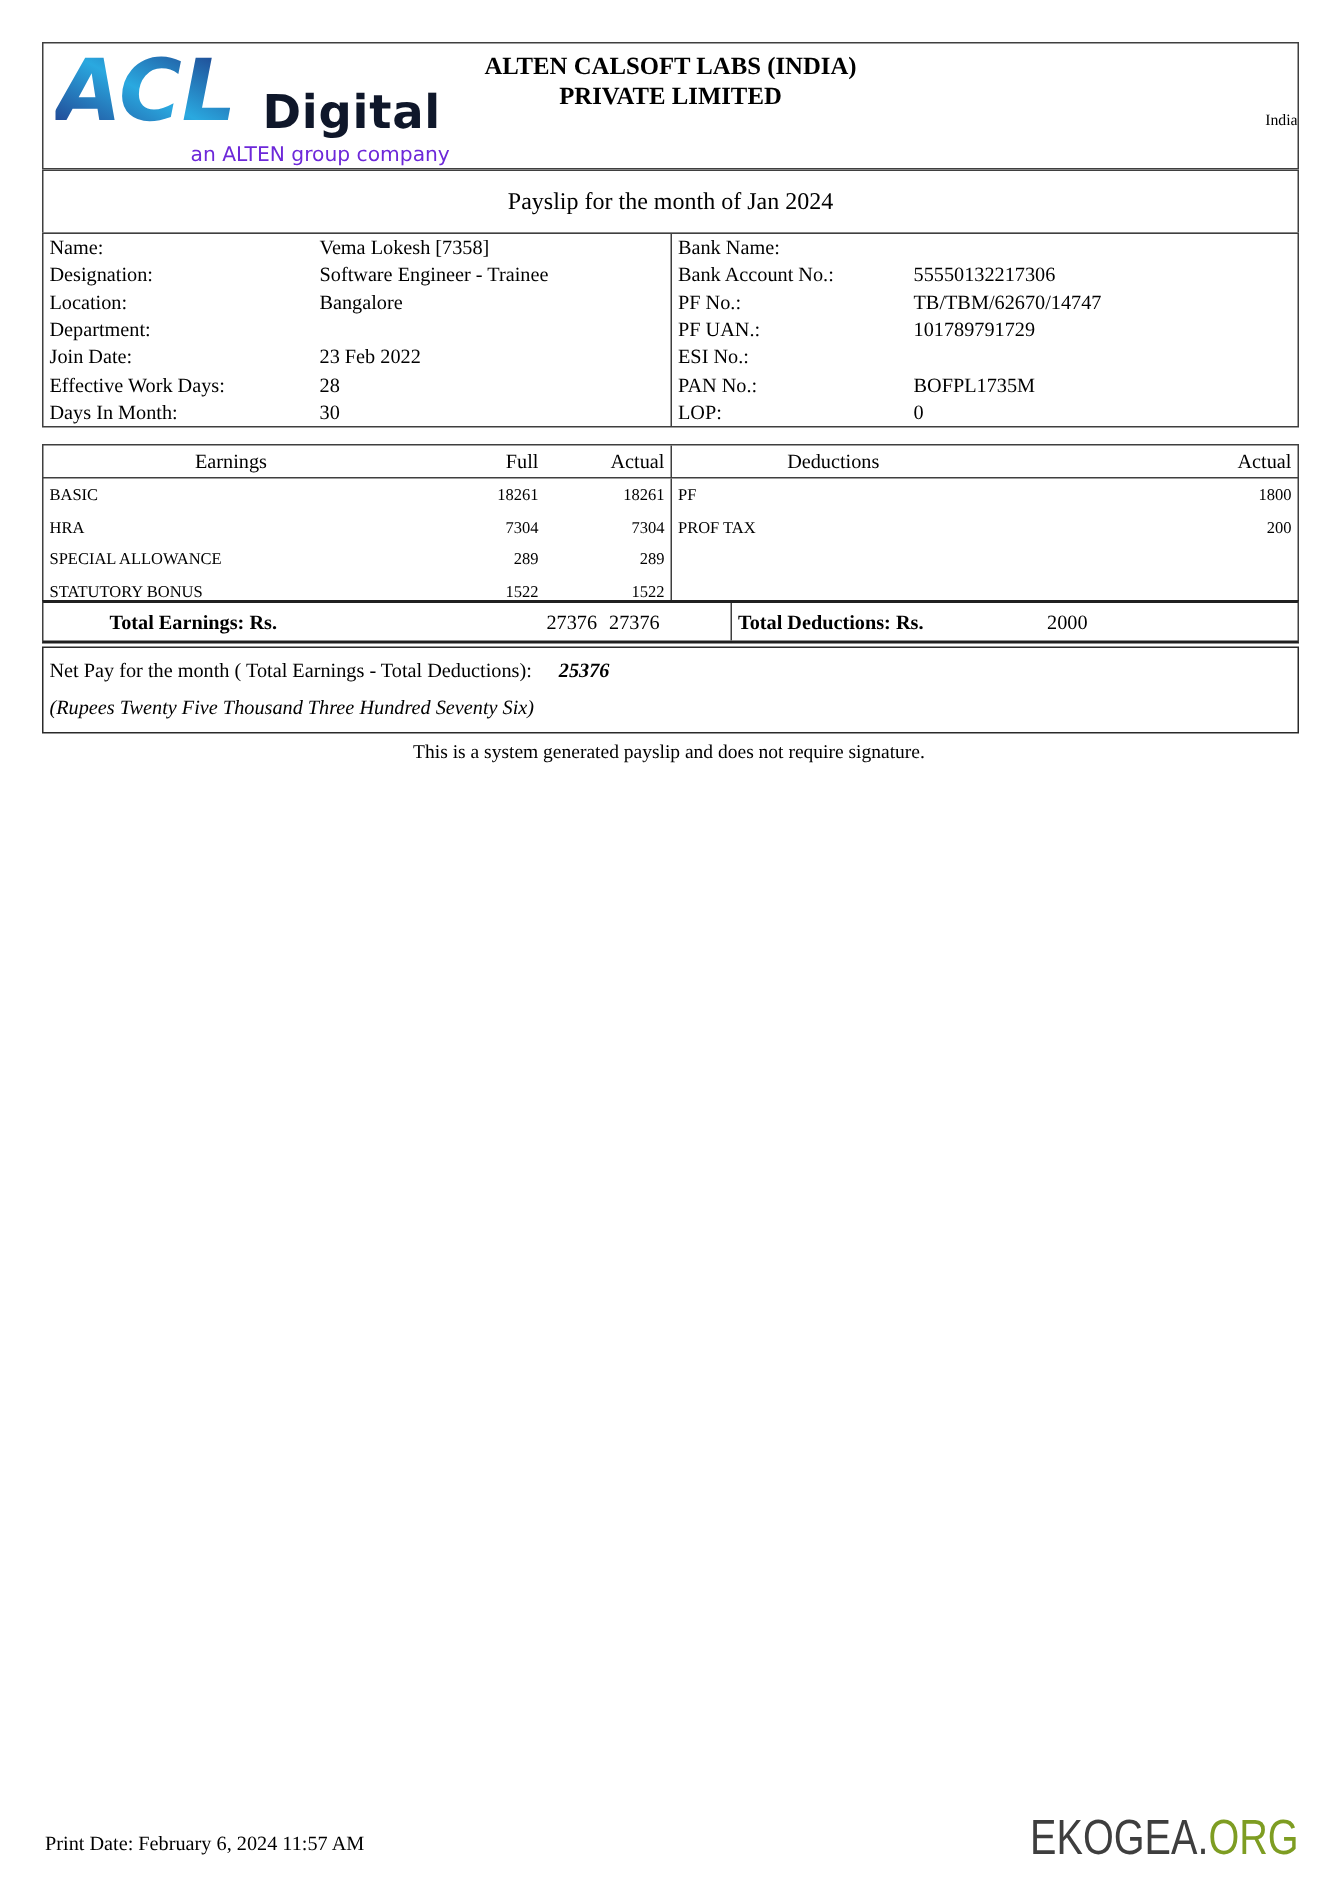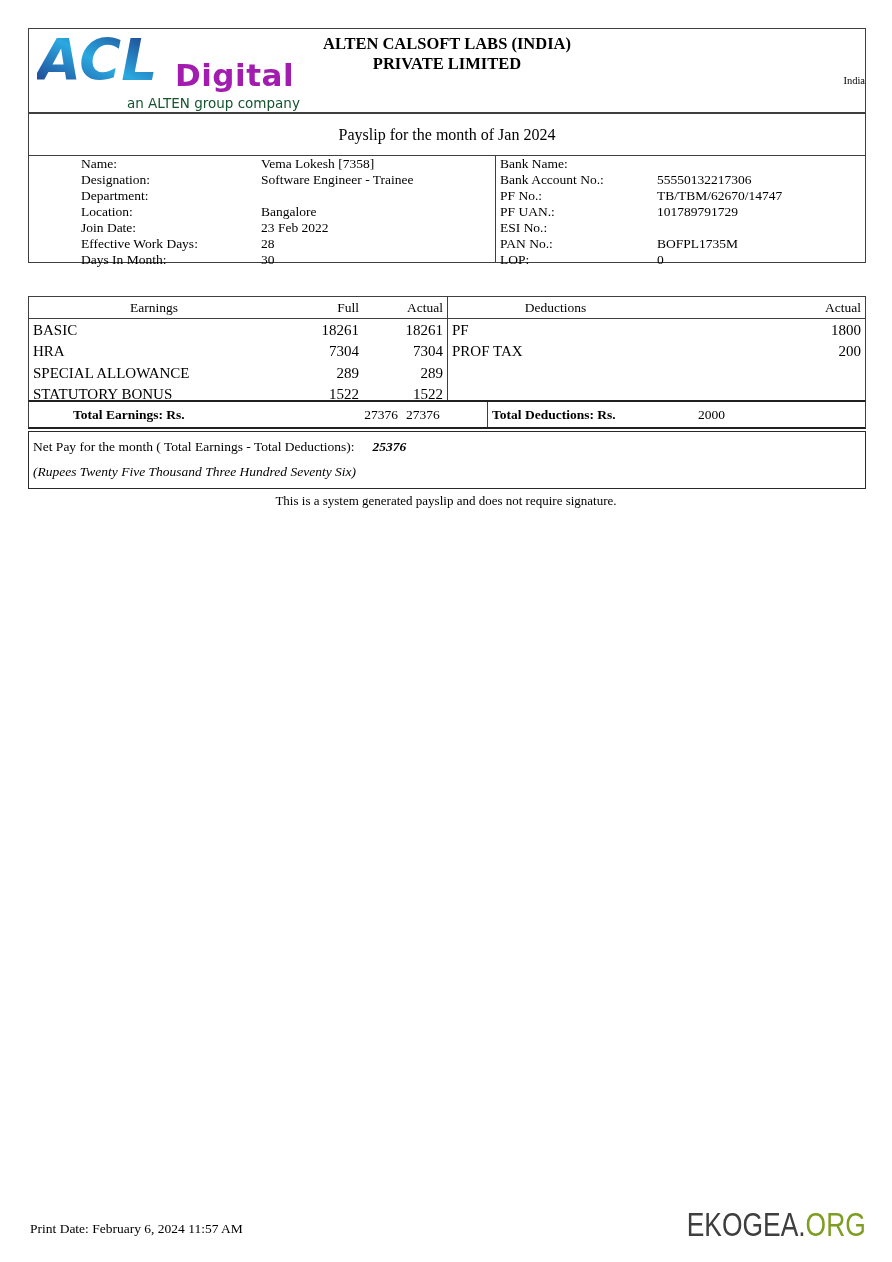--- a/index.html
+++ b/index.html
@@ -28,36 +28,36 @@
   .company-block { position:absolute; left:0; top:5px; width:100%; text-align:center; line-height:1.22; }
   .co-line { font-weight:bold; font-size:16.5px; }
   .co-country { font-size:10.5px; margin-top:1px;text-align:right; }
   
   .title-box { top:113px; height:43px; display:flex; align-items:center; justify-content:center; font-size:16px; }
   
   .split { display:flex; height:100%; }
   .cell-l { width:419px; box-sizing:border-box; border-right:1px solid #3f3f3f; position:relative; }
   .cell-r { flex:1; position:relative; }
   
-  .details-box { top:155px; height:108px; font-size:13.5px;padding-left:48px; }
+  .details-box { top:155px; height:130px; font-size:13.5px; }
   .dgrid { display:grid; grid-template-rows:repeat(7,1fr); height:100%; }
   .drow { display:flex; align-items:center; padding-left:4px; }
   .drow .lbl-l { width:136px; flex:none; }
   .drow .lbl-r { width:113px; flex:none; }
   .drow .val { flex:1; white-space:nowrap;margin-left:44px; }
   
   .thead-box { top:296px; height:23px; font-size:13.5px; }
   .th-row { display:flex; align-items:center; height:100%; }
   .col-name-e { width:250px; text-align:center; }
   .col-full   { width:80px;  text-align:right; }
   .col-act-e  { flex:1; text-align:right; padding-right:4px; }
   .col-name-d { width:215px; text-align:center; }
   .col-act-d  { flex:1; text-align:right; padding-right:4px; }
   
-  .tbody-box { top:318px; height:84px; font-size:15px; }
+  .tbody-box { top:318px; height:84px; font-size:11px; }
   .erow { display:flex; align-items:center; height:20.5px; padding-top:1px; }
   .erow .nm { width:250px; padding-left:4px; box-sizing:border-box; white-space:nowrap; }
   .erow .fl { width:80px; text-align:right; }
   .erow .ac { flex:1; text-align:right; padding-right:4px; }
   .drow2 .nm { width:215px; padding-left:4px; box-sizing:border-box; }
   .drow2 .ac { flex:1; text-align:right; padding-right:4px; }
   
   .totals-box { top:400px; height:29px; border-top:2px solid #202020; border-bottom:2px solid #202020; font-size:13.5px;padding-left:40px; }
   .tot-lbl { font-weight:bold; padding-left:4px; position:absolute; top:50%; transform:translateY(-50%); }
   .tot-v1 { position:absolute; top:50%; transform:translateY(-50%); right:89px; }
@@ -88,22 +88,22 @@
       <svg width="170" height="62" viewBox="0 0 170 62">
         <defs>
           <linearGradient id="aclGrad" x1="0" y1="1" x2="1" y2="0">
             <stop offset="0" stop-color="#1f2f82"></stop>
             <stop offset="0.5" stop-color="#2aa9e0"></stop>
             <stop offset="1" stop-color="#1c2d7d"></stop>
           </linearGradient>
         </defs>
         <text x="0" y="51" font-family="DejaVu Sans, sans-serif" font-size="57" font-weight="bold" font-style="italic" fill="url(#aclGrad)">ACL</text>
       </svg>
-      <span class="logo-digital" style="color: #a21caf;">Digital</span>
-      <span class="logo-tagline" style="color: #14532d;">an ALTEN group company</span>
+      <span class="logo-digital" style="color: #0f172a;">Digital</span>
+      <span class="logo-tagline" style="color: #6d28d9;">an ALTEN group company</span>
     </div>
     <div class="company-block">
       <div class="co-line">ALTEN CALSOFT LABS (INDIA)</div>
       <div class="co-line">PRIVATE LIMITED</div>
       <div class="co-country">India</div>
     </div>
   </div>
 
   <div class="box title-box">
     <span>Payslip for the month of Jan 2024</span>
@@ -115,26 +115,26 @@
         <div class="dgrid">
           <div class="drow">
               <span class="lbl-l">Name:</span>
               <span class="val">Vema Lokesh [7358]</span>
             </div>
           <div class="drow">
               <span class="lbl-l">Designation:</span>
               <span class="val">Software Engineer - Trainee</span>
             </div>
           <div class="drow">
+              <span class="lbl-l">Location:</span>
+              <span class="val">Bangalore</span>
+            </div>
+          <div class="drow">
               <span class="lbl-l">Department:</span>
               <span class="val"></span>
-            </div>
-          <div class="drow">
-              <span class="lbl-l">Location:</span>
-              <span class="val">Bangalore</span>
             </div>
           <div class="drow">
               <span class="lbl-l">Join Date:</span>
               <span class="val">23 Feb 2022</span>
             </div>
           <div class="drow">
               <span class="lbl-l">Effective Work Days:</span>
               <span class="val">28</span>
             </div>
           <div class="drow">

